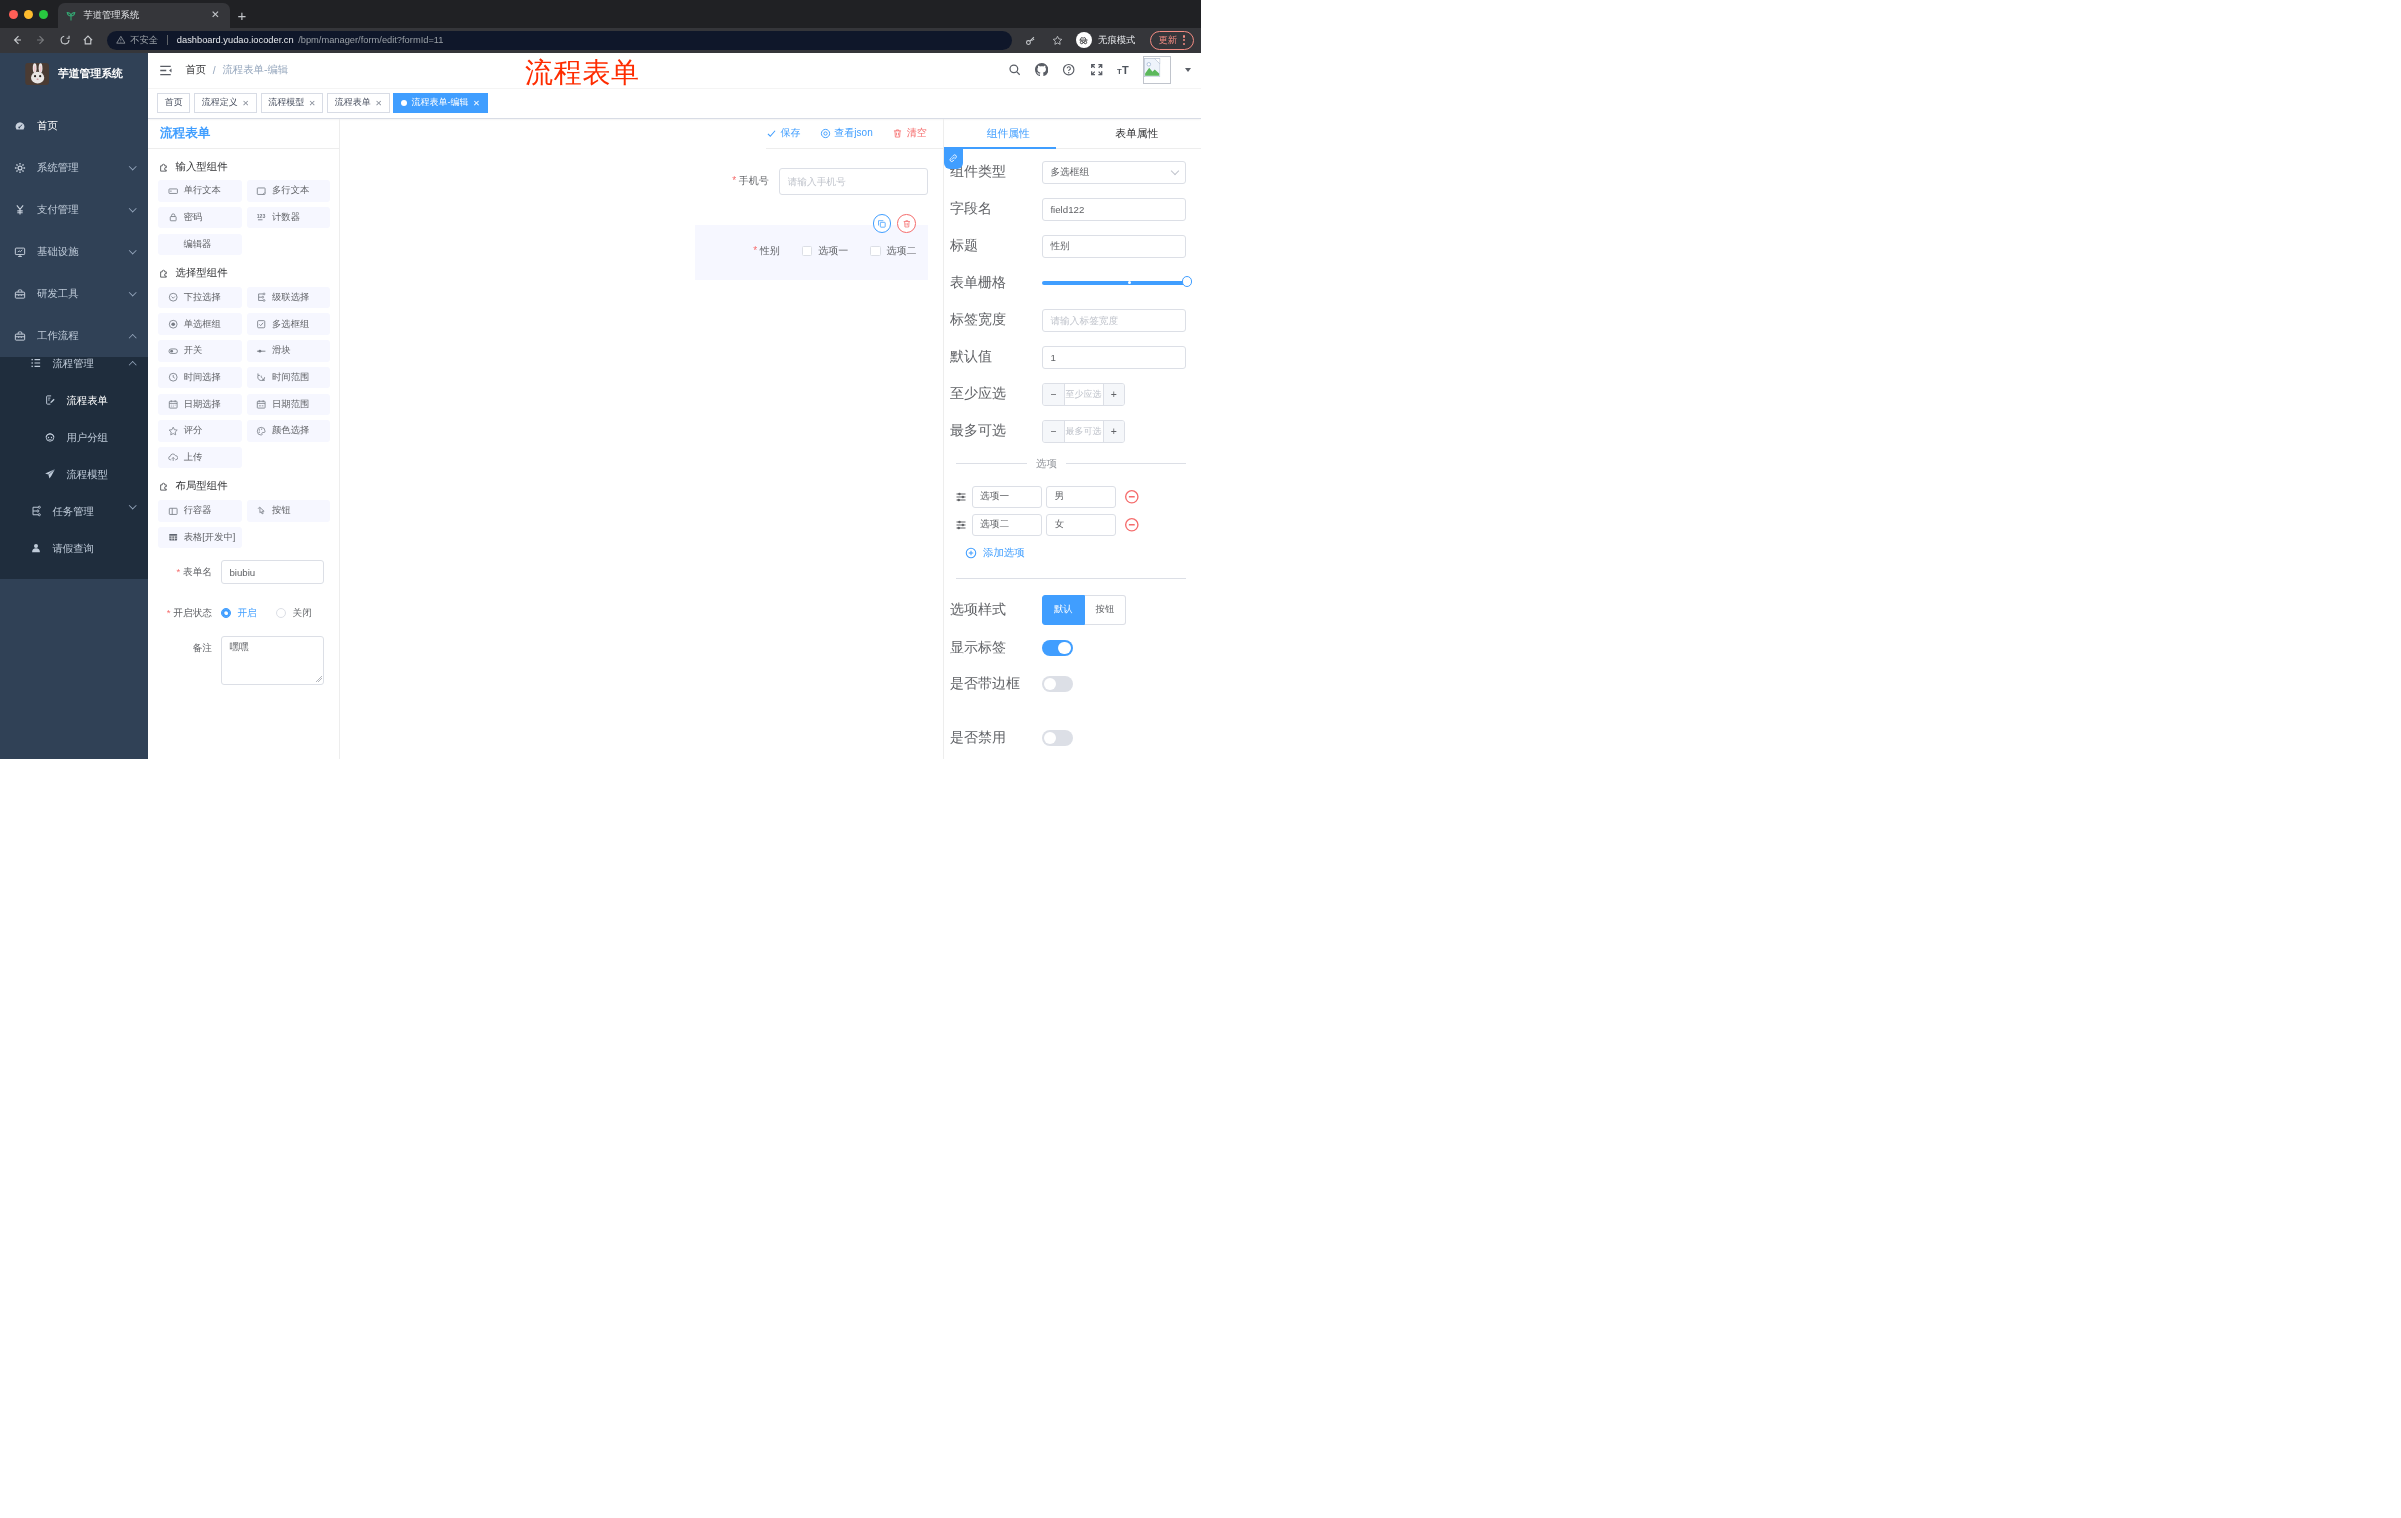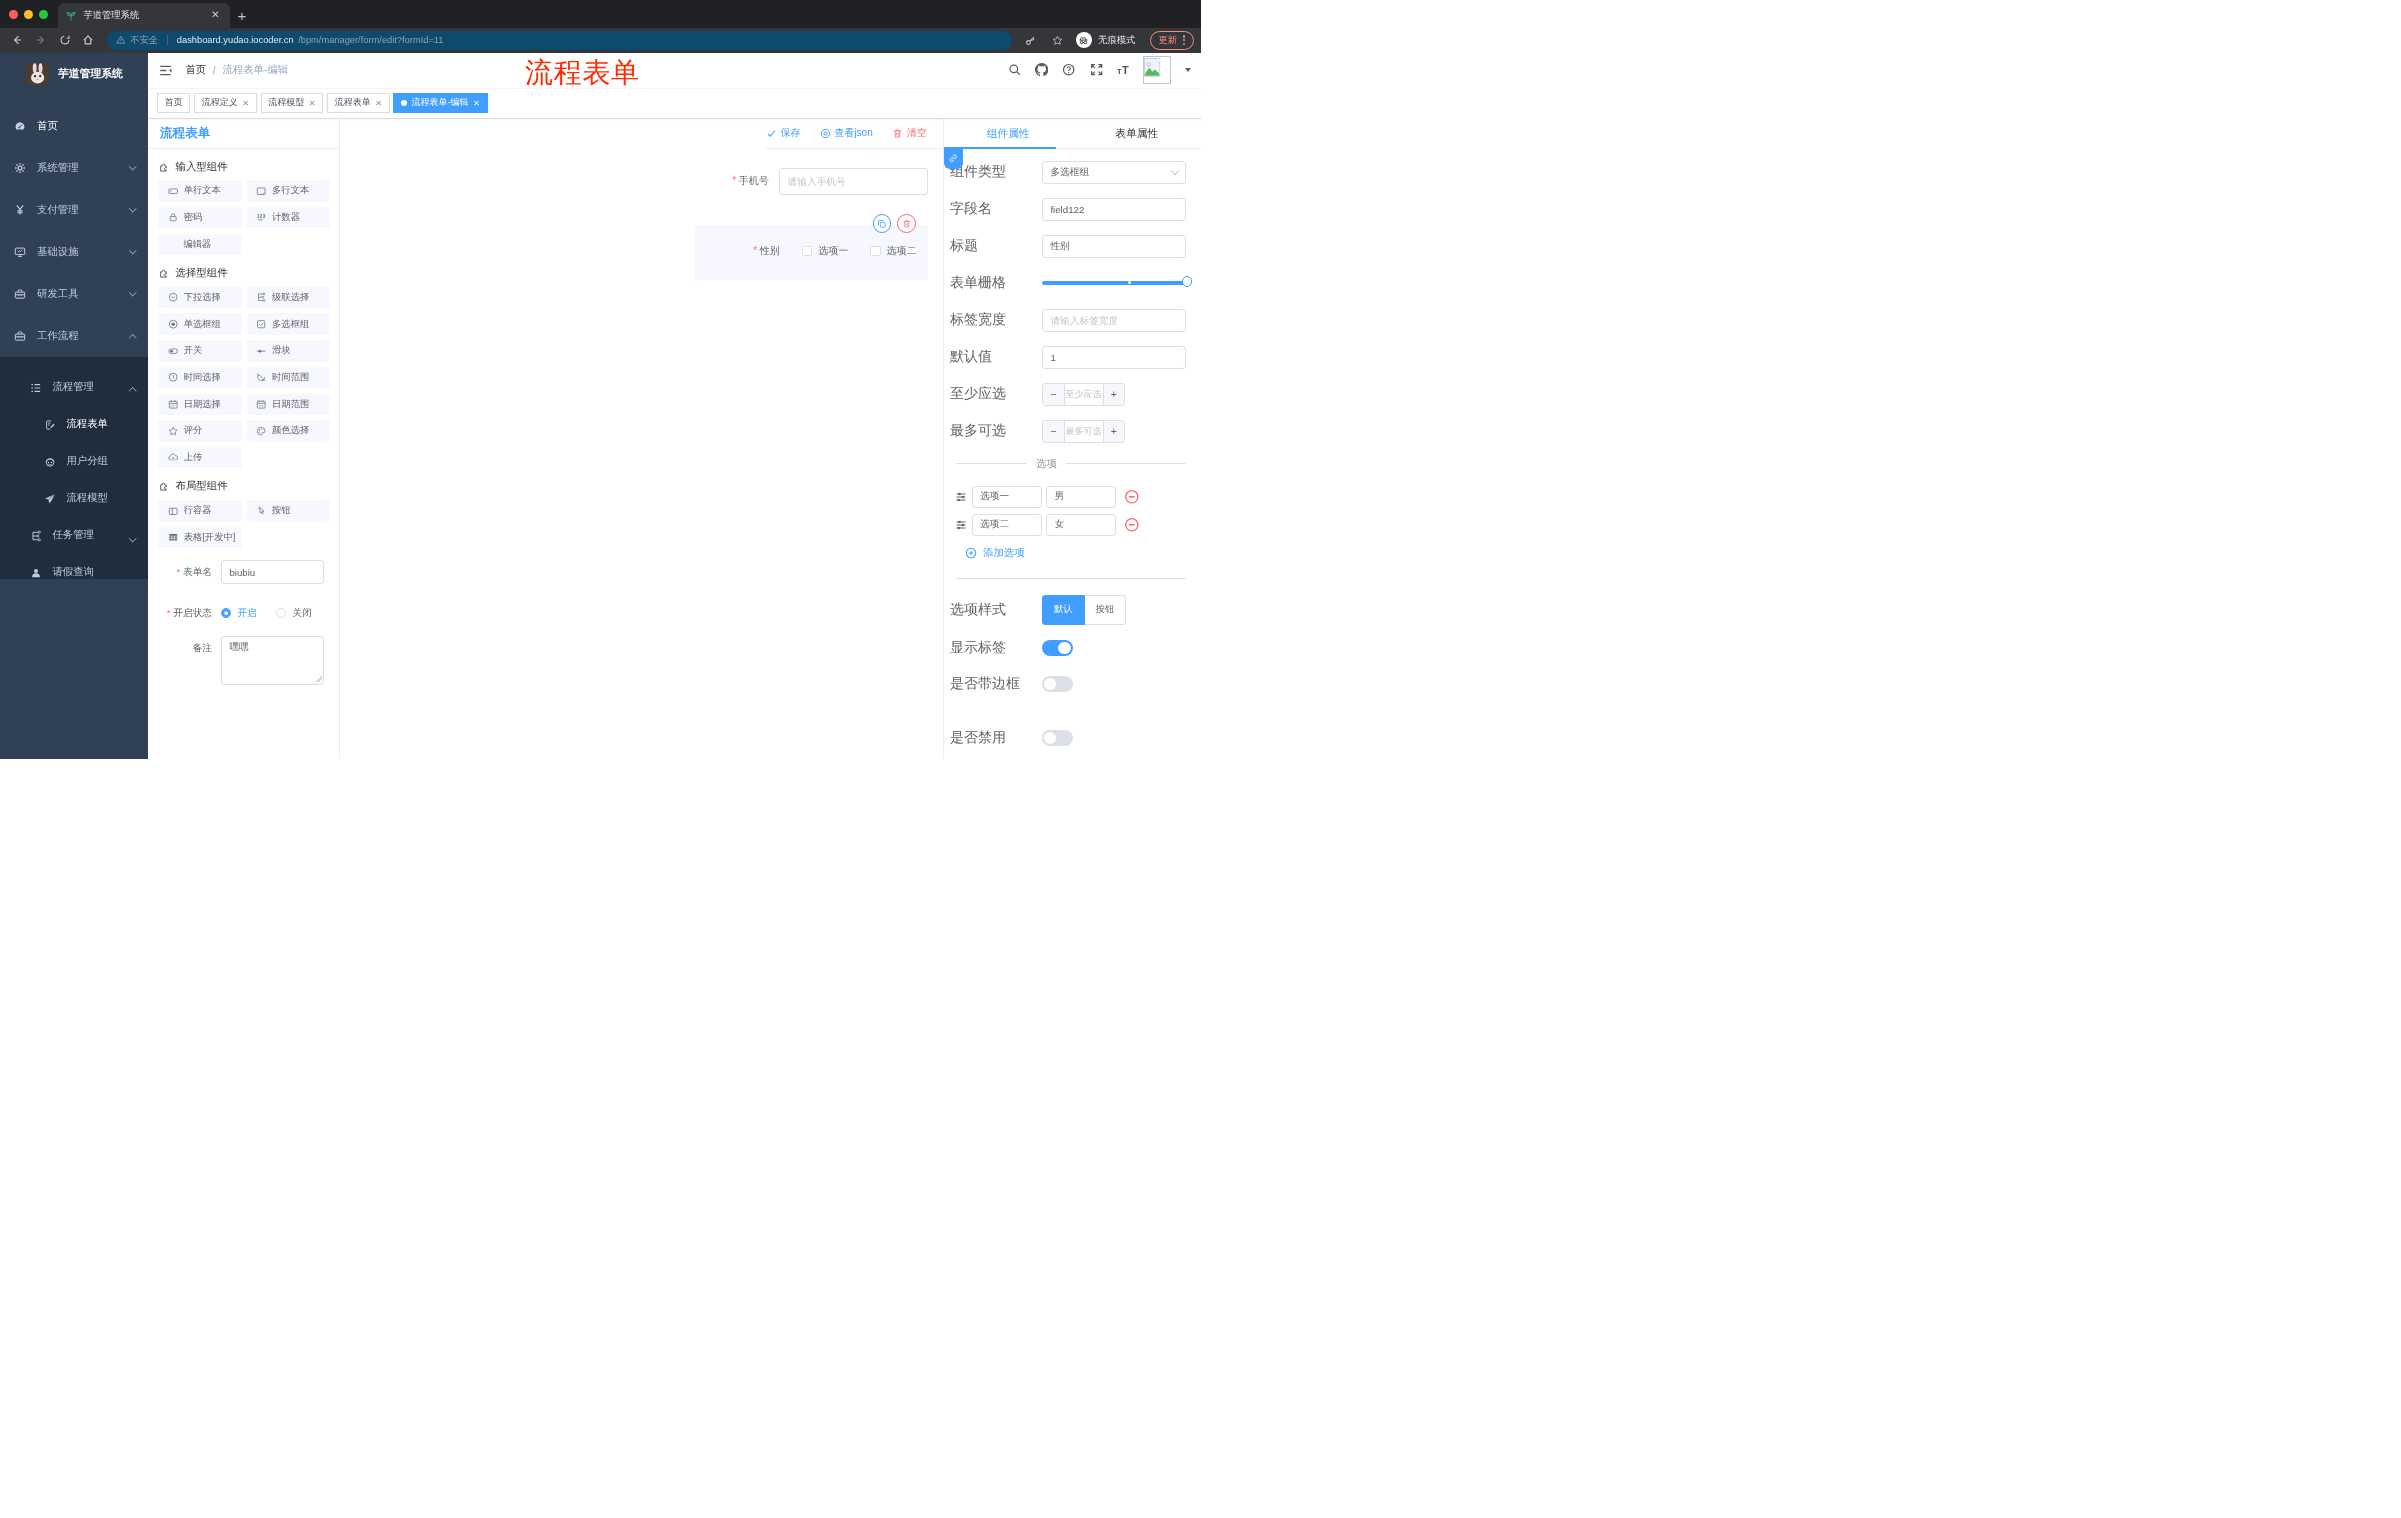--- a/index.html
+++ b/index.html
@@ -11,21 +11,21 @@
   .traffic { display:flex; gap:6px; position:absolute; left:9px; top:9.7px; }
   .traffic span { width:9px; height:9px; border-radius:50%; display:block; }
   .t-red{background:#ff5f57}.t-yellow{background:#febc2e}.t-green{background:#28c840}
   .chrome-tab { margin-left:58px; width:172px; height:25px; background:#35363a; border-radius:6.7px 6.7px 0 0; display:flex; align-items:center; padding:0 7.4px; gap:6px; color:#e8eaed; font-size:9.3px; }
   .chrome-tab .title { flex:1; white-space:nowrap; overflow:hidden; }
   .tab-close { color:#c3c6ca; font-size:10.4px; line-height:1; padding:1.5px 3px; border-radius:50%; }
   .new-tab-btn { color:#c3c6ca; font-size:15px; margin-left:7.4px; padding-bottom:4.5px; }
   .chrome-toolbar { height:24.5px; background:#35363a; display:flex; align-items:center; padding:0 7.4px; gap:4.5px; color:#c7cacd; }
   .nav-ico { width:19.3px; height:19.3px; display:flex; align-items:center; justify-content:center; border-radius:50%; color:#c7cacd; }
   .nav-ico.dim { color:#77797c; }
-  .omnibox { flex:1; height:19.3px; background:#0c4a6e; border-radius:9.7px; display:flex; align-items:center; padding:0 9px; margin:0 4.5px; font-size:9.3px; color:#9aa0a6; gap:4.5px; }
+  .omnibox { flex:1; height:19.3px; background:#0f172a; border-radius:9.7px; display:flex; align-items:center; padding:0 9px; margin:0 4.5px; font-size:9.3px; color:#9aa0a6; gap:4.5px; }
   .omni-divider { width:0.7px; height:10.4px; background:#5f6368; margin:0 4.5px; }
   .omni-domain { color:#e8eaed; }
   .omni-path { color:#9aa0a6; }
   .right-tools { display:flex; align-items:center; gap:7.4px; }
   .incog { display:flex; align-items:center; gap:6px; color:#e8eaed; font-size:9.3px; padding:1.5px 7.4px 1.5px 1.5px; }
   .incog-circle { width:16.3px; height:16.3px; background:#fff; border-radius:50%; display:flex; align-items:center; justify-content:center; color:#202124; }
   .update-pill { display:flex; align-items:center; gap:6px; border:1.1px solid #f28b82; color:#f28b82; border-radius:10.4px; padding:2.2px 7.4px; font-size:9.3px; }
   .dots { display:inline-flex; flex-direction:column; gap:1.5px; }
   .dots i { width:2.2px; height:2.2px; border-radius:50%; background:#f28b82; }
 
@@ -35,21 +35,21 @@
   .brand { display:flex; align-items:center; gap:9px; padding:9px 0 9px 24.5px; height:42px; }
   .brand .logo { width:24.5px; height:22px; border-radius:3px; overflow:hidden; flex:none; }
   .brand .name { color:#fff; font-weight:bold; font-size:10.8px; white-space:nowrap; }
   .menu { flex:1; overflow:hidden; margin-top:10.4px; }
   .m-item { height:42px; display:flex; align-items:center; padding:0 12px 0 14px; font-size:10.4px; cursor:pointer; gap:11px; }
   .m-item .lbl { flex:1; }
   .m-item .icon { color:#c7d0dc; }
   .chev { width:7.4px; height:7.4px; border-right:1.2px solid #97a8be; border-bottom:1.2px solid #97a8be; transform:rotate(45deg) scale(.8); margin-top:-3px; }
   .chev.up { transform:rotate(-135deg) scale(.8); margin-top:3.7px; }
   .submenu { background:#1f2d3d; }
-  .s-item { height:37px; display:flex; align-items:flex-end; font-size:10.4px; gap:10.4px; cursor:pointer; }
+  .s-item { height:37px; display:flex; align-items:flex-start; font-size:10.4px; gap:10.4px; cursor:pointer; }
   .s-item.lv1 { padding-left:30px; }
   .s-item.lv2 { padding-left:44px; }
   .s-item.active .lbl { color:#fff; }
   .s-item .lbl { flex:1; }
   .s-item .chev { margin-right:12px; }
 
   .app-right { flex:1; display:flex; flex-direction:column; background:#fff; min-width:0; }
   .app-header { height:36px; display:flex; align-items:center; padding:0 10.4px; position:relative; border-bottom:0.7px solid #f4f4f4; }
   .hamburger { width:15px; height:15px; color:#5a5e66; margin-right:12px; }
   .crumb { font-size:10.4px; color:#303133; display:flex; gap:6.7px; align-items:center; }

